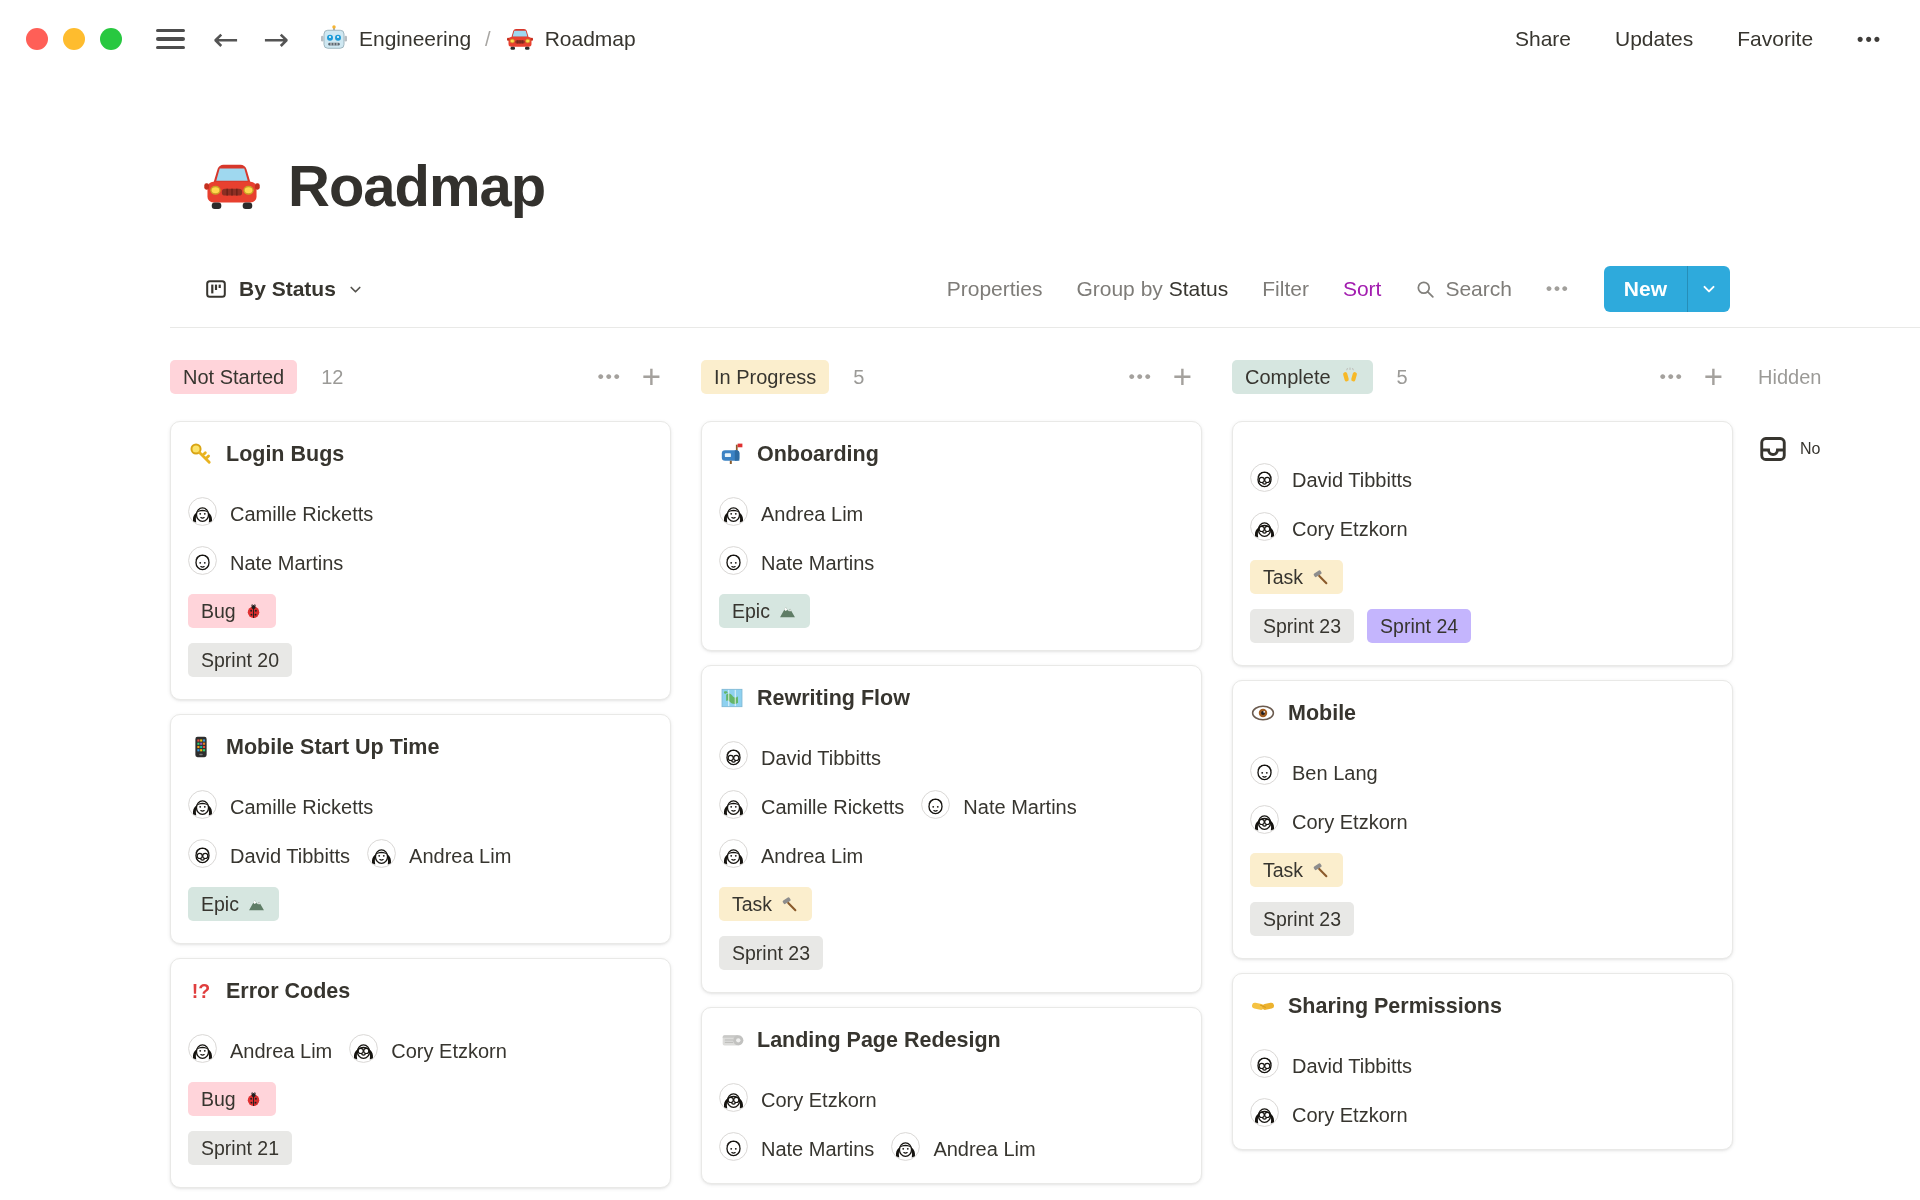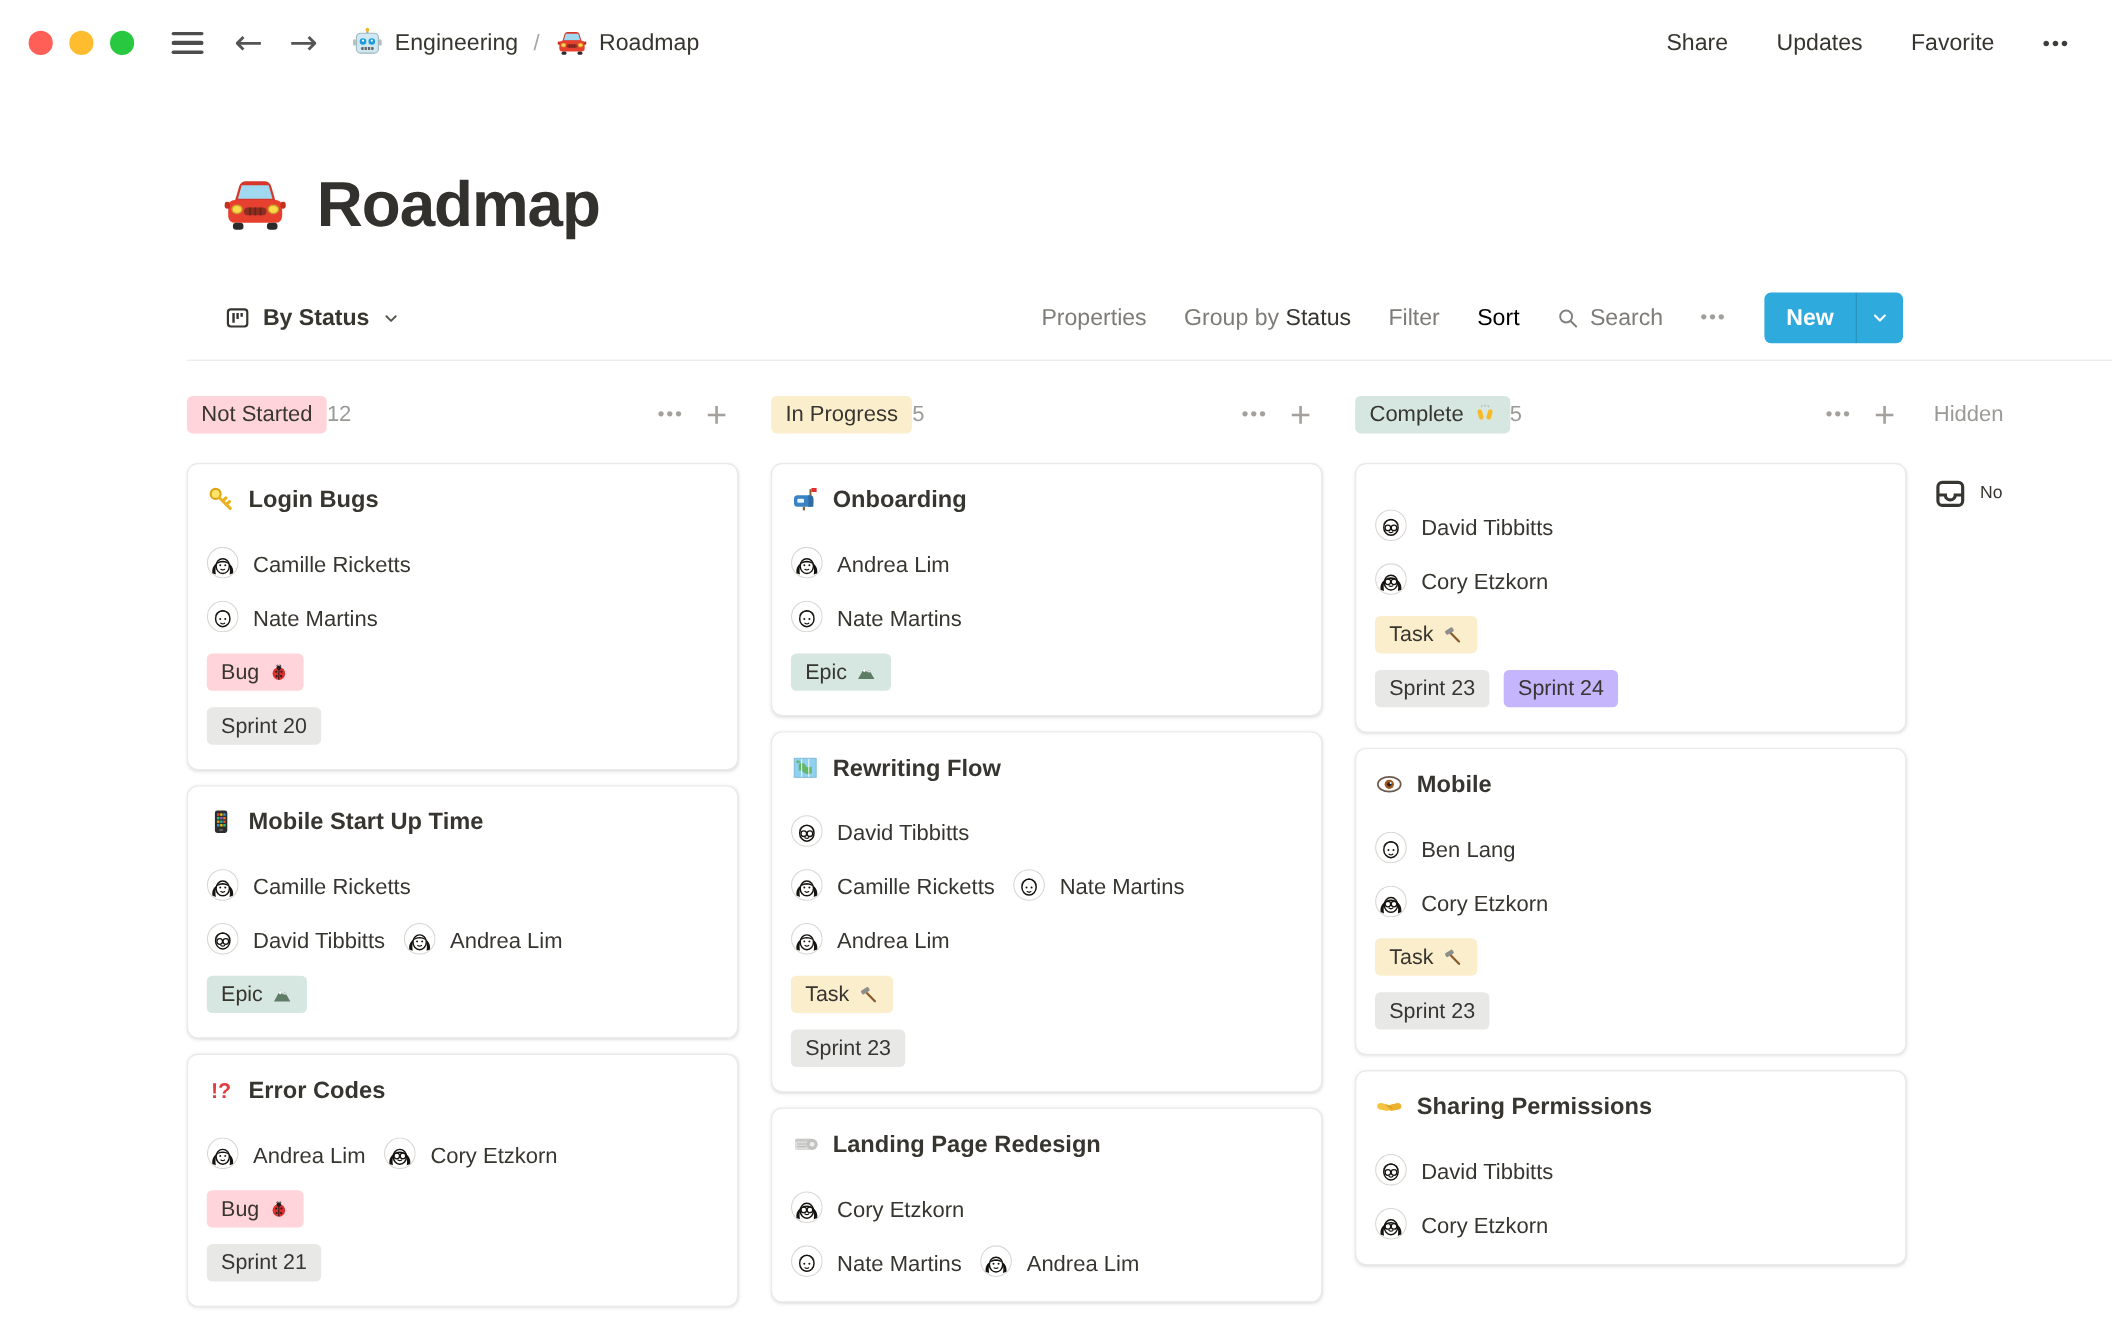--- a/index.html
+++ b/index.html
@@ -34,40 +34,40 @@
   .toolbar { margin-top:46px; padding-left:204px; padding-right:190px; height:48px;
     display:flex; align-items:center; }
   .view-switch { display:flex; align-items:center; gap:11px; cursor:pointer; }
   .view-switch .vicon { width:24px; height:24px; }
   .view-label { font-size:21px; font-weight:700; }
   .chev { width:17px; height:17px; }
   .toolbar-right { margin-left:auto; display:flex; align-items:center; gap:34px;
     font-size:21px; color:#7e7c78; }
   .toolbar-right > span { cursor:pointer; }
   .groupby b { color:#37352f; font-weight:400; }
-  .sort-link { color:#000000; }
+  .sort-link { color:#a21caf; }
   .search-item { display:flex; align-items:center; gap:9px; cursor:pointer; }
   .search-item .icon { width:21px; height:21px; }
   .tb-dots { letter-spacing:2px; font-weight:700; color:#a19f9b; font-size:17px; }
   .new-btn { display:flex; align-items:stretch; height:46px; background:#2eaadc; color:#fff;
     border-radius:6px; overflow:hidden; cursor:pointer; }
   .new-btn .nb-label { display:flex; align-items:center; padding:0 20px; font-size:21px; font-weight:600; }
   .new-btn .nb-caret { display:flex; align-items:center; padding:0 12px; border-left:1px solid rgba(0,0,0,.16); }
   .new-btn .chev { width:18px; height:18px; }
   .divider { margin-top:14px; margin-left:170px; border-top:1px solid #e9e9e7; }
 
   
   .board { margin-top:32px; padding-left:170px; display:flex; }
   #columns { display:flex; gap:30px; }
   .board-column { width:501px; flex-shrink:0; }
   .col-head { display:flex; align-items:center; height:34px; }
   .col-pill { display:inline-flex; align-items:center; gap:9px; height:34px; padding:0 13px;
     border-radius:5px; font-size:20px; color:#37352f; cursor:pointer; }
   .pill-icon { width:20px; height:20px; }
-  .col-count { font-size:20px; color:#9b9a97; }
+  .col-count { margin-left:24px; font-size:20px; color:#9b9a97; }
   .col-actions { margin-left:auto; display:flex; align-items:center; gap:20px; color:#a4a19d; padding-right:10px; }
   .col-more { font-size:17px; letter-spacing:2px; font-weight:700; cursor:pointer; }
   .col-add { font-size:33px; font-weight:300; line-height:0.8; cursor:pointer; }
   .cards { margin-top:27px; display:flex; flex-direction:column; gap:14px; }
   .card { background:#fff; border:1px solid #e9e9e7; border-radius:10px;
     box-shadow:0 1px 4px rgba(15,15,15,.07), 0 1px 2px rgba(15,15,15,.05);
     padding:15px 17px 22px; cursor:pointer; }
   .card-title { display:flex; align-items:center; gap:12px; height:34px; }
   .card-title .cicon { width:26px; height:26px; flex-shrink:0; }
   .card-title .ttext { font-size:21.5px; font-weight:600; color:#37352f; white-space:nowrap; }

